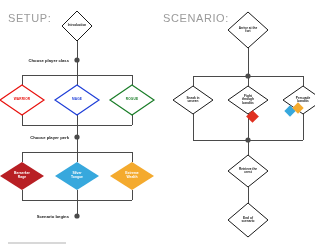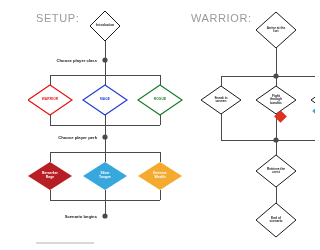--- a/index.html
+++ b/index.html
@@ -5,21 +5,21 @@
   html, body {
     margin: 0; padding: 0;
     background: #ffffff;
   }
   body {
     width: 315px; height: 250px;
     font-family: "Liberation Sans", sans-serif;
     overflow: hidden;
     position: relative;
   }
-  #board { position: absolute; inset: 0; margin-left: 28px; }
+  #board { position: absolute; inset: 0; }
 
   .panel-title {
     position: absolute;
     font-size: 11px;
     font-weight: 400;
     letter-spacing: 0.6px;
     color: #9a9a9a;
     white-space: nowrap;
   }
   #setup-title   { left: 8px;   top: 12px; }
@@ -59,21 +59,21 @@
     background: #d8d8d8;
   }
 </style>
 </head>
 <body>
 
 <div id="board">
 
   <div class="panel-title" id="setup-title">SETUP:</div>
 
-  <div class="panel-title" id="scenario-title">WARRIOR:</div>
+  <div class="panel-title" id="scenario-title">SCENARIO:</div>
 
   <svg class="svg-layer" viewBox="0 0 315 250">
     <g stroke="#4a4a4a" stroke-width="1" fill="none" shape-rendering="crispEdges">
 
       <line x1="77" y1="41" x2="77" y2="60"></line>
       <line x1="77" y1="60" x2="77" y2="75"></line>
       <line x1="22" y1="75" x2="132" y2="75"></line>
       <line x1="22" y1="75" x2="22" y2="85"></line>
       <line x1="77" y1="75" x2="77" y2="85"></line>
       <line x1="132" y1="75" x2="132" y2="85"></line>

